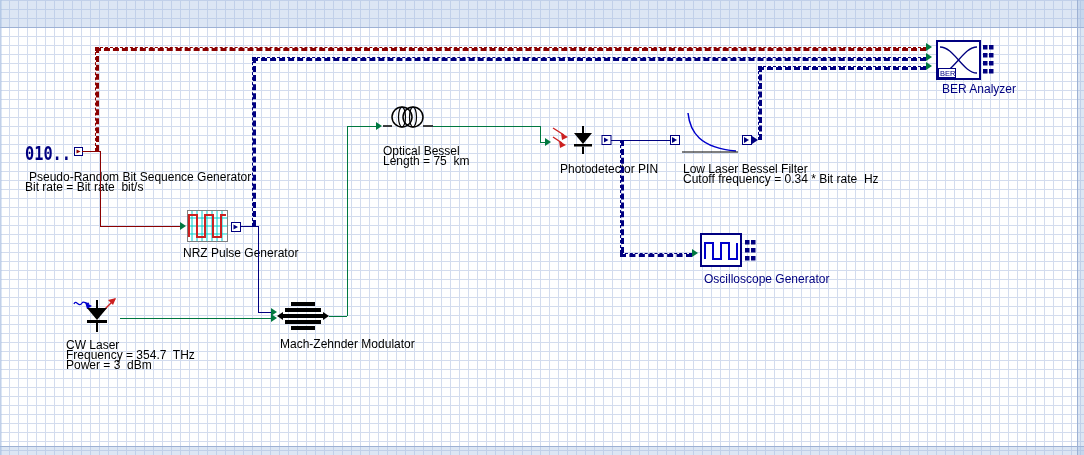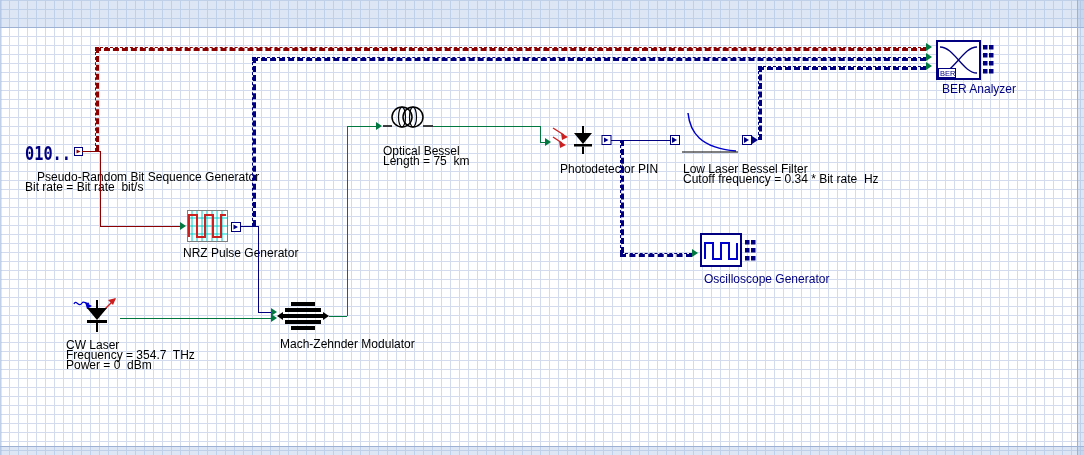--- a/index.html
+++ b/index.html
@@ -53,21 +53,21 @@
   <div class="band bottom"></div>
   <div class="band right"></div>
   <div class="band left"></div>
 
   <div class="comp" style="left:24px;top:138px">
     <svg width="64" height="30" viewBox="0 0 64 30">
       <text x="1" y="22" textLength="46" lengthAdjust="spacingAndGlyphs" font-family="'DejaVu Sans Mono', monospace" font-weight="bold" font-size="19" fill="#000080">010..</text>
       <rect x="50.5" y="9.5" width="8" height="8" fill="#fff" stroke="#000080"></rect>
       <path d="M52.5,11.5 L56.5,13.5 L52.5,15.5 Z" fill="#8B0000"></path>
     </svg>
-    <div class="lbl" style="left:13px;top:34px">Pseudo-Random Bit Sequence Generator</div>
+    <div class="lbl" style="left:5px;top:34px">Pseudo-Random Bit Sequence Generator</div>
     <div class="lbl" style="left:1px;top:44px">Bit rate = Bit rate  bit/s</div>
   </div>
 
   <div class="comp" style="left:187px;top:210px">
     <svg width="54" height="32" viewBox="0 0 54 32">
       <rect x="0.5" y="0.5" width="40" height="31" fill="#fff" stroke="#808080"></rect>
       <path d="M5,1 V31 M10,1 V31 M15,1 V31 M20,1 V31 M25,1 V31 M30,1 V31 M35,1 V31 M1,8 H40 M1,16 H40 M1,24 H40" stroke="#00CCCC" stroke-width="1" fill="none"></path>
       <path d="M2,27 V5 H10 V27 H18 V5 H26 V27 H34 V5 H39" stroke="#CC2020" stroke-width="2" fill="none"></path>
       <rect x="44.5" y="12.5" width="9" height="9" fill="#fff" stroke="#000080"></rect>
       <path d="M46.5,14.5 L51,17 L46.5,19.5 Z" fill="#000080"></path>
@@ -81,21 +81,21 @@
       <path d="M20,10 L13,6 L15,13 Z" fill="#0000CC"></path>
       <path d="M30,16 L43,3" stroke="#CC2020" stroke-width="1.5" fill="none"></path>
       <path d="M44,2 L36,4 L41,9 Z" fill="#CC2020"></path>
       <path d="M25,4 V12" stroke="#000" stroke-width="2"></path>
       <polygon points="15,12 35,12 25,24" fill="#000"></polygon>
       <rect x="15" y="24" width="20" height="3" fill="#000"></rect>
       <path d="M25,27 V36" stroke="#000" stroke-width="2"></path>
     </svg>
     <div class="lbl" style="left:-6px;top:44px">CW Laser</div>
     <div class="lbl" style="left:-6px;top:54px">Frequency = 354.7  THz</div>
-    <div class="lbl" style="left:-6px;top:64px">Power = 0  dBm</div>
+    <div class="lbl" style="left:-6px;top:64px">Power = 3  dBm</div>
   </div>
 
   <div class="comp" style="left:277px;top:300px">
     <svg width="52" height="32" viewBox="0 0 52 32">
       <g fill="#000">
         <rect x="14" y="2" width="24" height="4"></rect>
         <rect x="8" y="8" width="36" height="4"></rect>
         <rect x="3" y="14" width="46" height="4"></rect>
         <rect x="8" y="20" width="36" height="4"></rect>
         <rect x="14" y="26" width="24" height="4"></rect>

